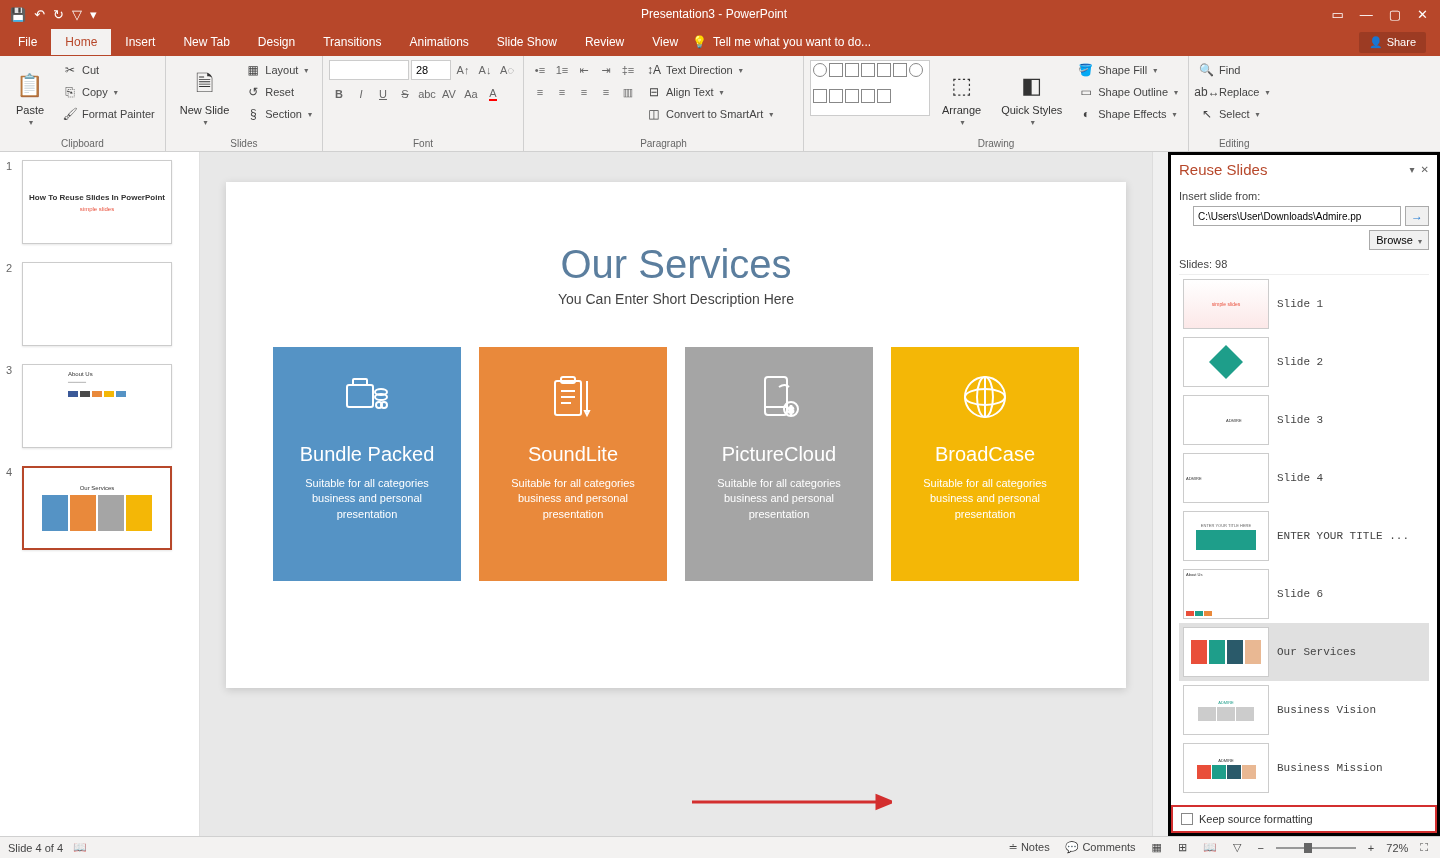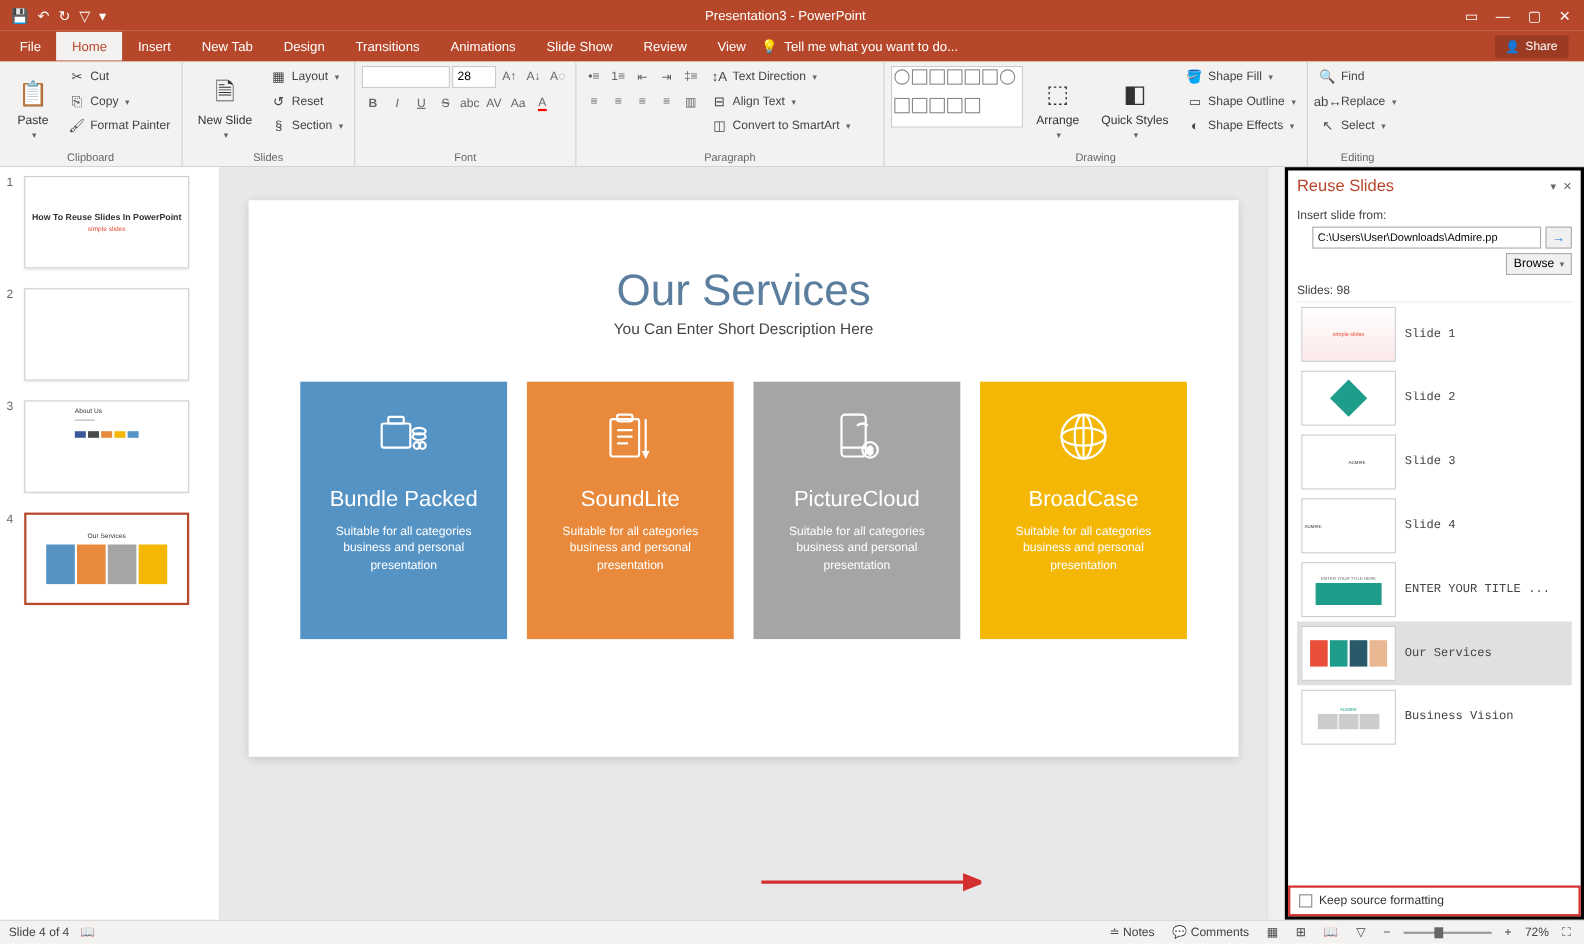--- a/index.html
+++ b/index.html
@@ -519,20 +519,31 @@
             </div>
             <div class="reuse-name">Slide 4</div>
           </div>
         <div class="reuse-item">
             <div class="reuse-thumb" style="flex-direction:column;gap:2px">
               <div style="font-size:4px;color:#666">ENTER YOUR TITLE HERE</div>
               <div style="width:60px;height:20px;background:#1e9e8a"></div>
             </div>
             <div class="reuse-name">ENTER YOUR TITLE ...</div>
           </div>
+        <div class="reuse-item">
+            <div class="reuse-thumb" style="flex-direction:column;padding:2px;align-items:flex-start">
+              <div style="font-size:4px">About Us</div>
+              <div style="display:flex;gap:1px;margin-top:auto">
+                <div style="width:8px;height:5px;background:#e94e3a"></div>
+                <div style="width:8px;height:5px;background:#1e9e8a"></div>
+                <div style="width:8px;height:5px;background:#e9893b"></div>
+              </div>
+            </div>
+            <div class="reuse-name">Slide 6</div>
+          </div>
         <div class="reuse-item hovered">
             <div class="reuse-thumb">
               <div style="display:flex;gap:2px">
                 <div style="width:16px;height:24px;background:#e94e3a"></div>
                 <div style="width:16px;height:24px;background:#1e9e8a"></div>
                 <div style="width:16px;height:24px;background:#2a5a6a"></div>
                 <div style="width:16px;height:24px;background:#e9b893"></div>
               </div>
             </div>
             <div class="reuse-name">Our Services</div>
@@ -540,20 +551,32 @@
         <div class="reuse-item">
             <div class="reuse-thumb" style="flex-direction:column">
               <div style="font-size:4px;color:#1e9e8a">ADMIRE</div>
               <div style="display:flex;gap:1px;margin-top:2px">
                 <div style="width:18px;height:14px;background:#ccc"></div>
                 <div style="width:18px;height:14px;background:#ccc"></div>
                 <div style="width:18px;height:14px;background:#ccc"></div>
               </div>
             </div>
             <div class="reuse-name">Business Vision</div>
+          </div>
+        <div class="reuse-item">
+            <div class="reuse-thumb" style="flex-direction:column">
+              <div style="font-size:4px">ADMIRE</div>
+              <div style="display:flex;gap:1px;margin-top:2px">
+                <div style="width:14px;height:14px;background:#e94e3a"></div>
+                <div style="width:14px;height:14px;background:#1e9e8a"></div>
+                <div style="width:14px;height:14px;background:#2a5a6a"></div>
+                <div style="width:14px;height:14px;background:#e9b893"></div>
+              </div>
+            </div>
+            <div class="reuse-name">Business Mission</div>
           </div>
       </div>
     </div>
     <div class="keep-source">
       <div class="keep-checkbox"></div>
       <span>Keep source formatting</span>
     </div>
   </div>
 </div>
 

